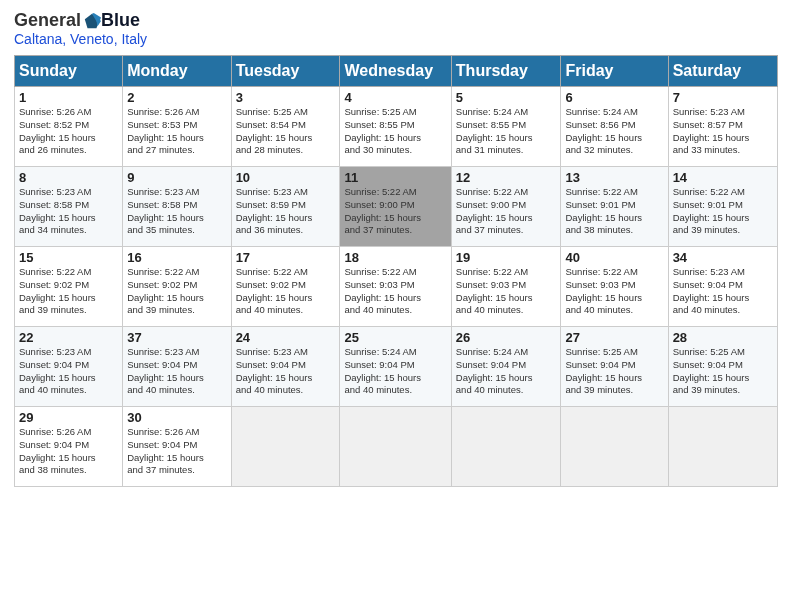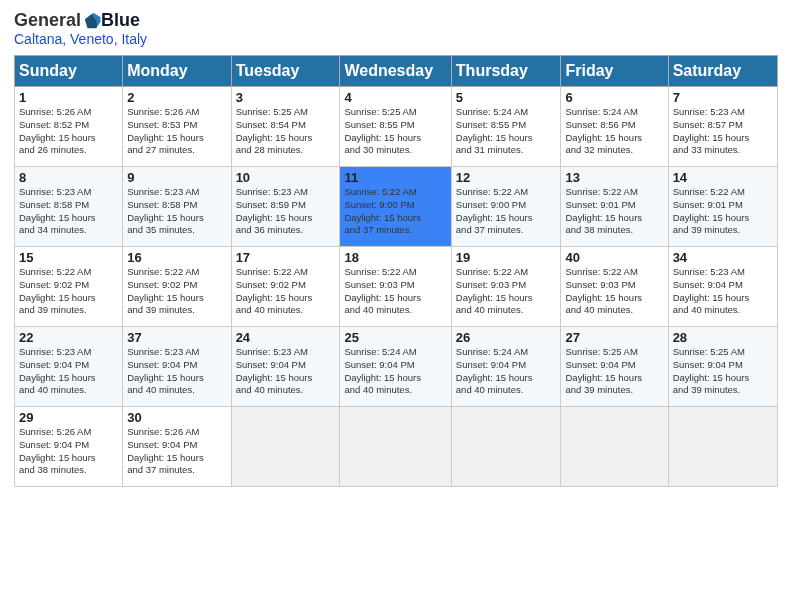--- a/index.html
+++ b/index.html
@@ -162,21 +162,21 @@
             <div class="day-info">Sunrise: 5:23 AM<br>Sunset: 8:58 PM<br>Daylight: 15 hours<br>and 34 minutes.</div>
           </td>
           <td style="background-color: rgb(245, 248, 250);">
             <span class="day-number">9</span>
             <div class="day-info">Sunrise: 5:23 AM<br>Sunset: 8:58 PM<br>Daylight: 15 hours<br>and 35 minutes.</div>
           </td>
           <td style="background-color: rgb(245, 248, 250);">
             <span class="day-number">10</span>
             <div class="day-info">Sunrise: 5:23 AM<br>Sunset: 8:59 PM<br>Daylight: 15 hours<br>and 36 minutes.</div>
           </td>
-          <td style="background-color: #3b82f6;">
+          <td style="background-color: #a3a3a3;">
             <span class="day-number">11</span>
             <div class="day-info">Sunrise: 5:22 AM<br>Sunset: 9:00 PM<br>Daylight: 15 hours<br>and 37 minutes.</div>
           </td>
           <td style="background-color: rgb(245, 248, 250);">
             <span class="day-number">12</span>
             <div class="day-info">Sunrise: 5:22 AM<br>Sunset: 9:00 PM<br>Daylight: 15 hours<br>and 37 minutes.</div>
           </td>
           <td style="background-color: rgb(245, 248, 250);">
             <span class="day-number">13</span>
             <div class="day-info">Sunrise: 5:22 AM<br>Sunset: 9:01 PM<br>Daylight: 15 hours<br>and 38 minutes.</div>

